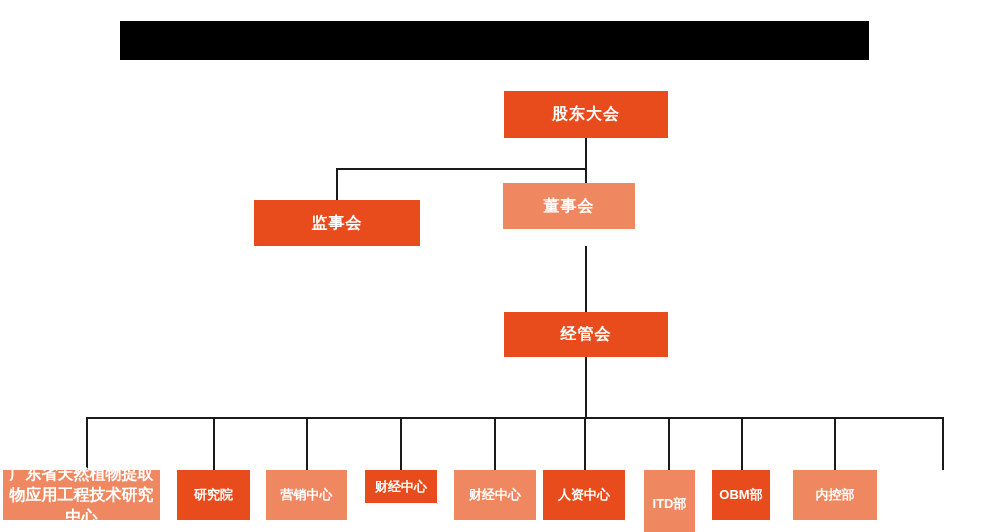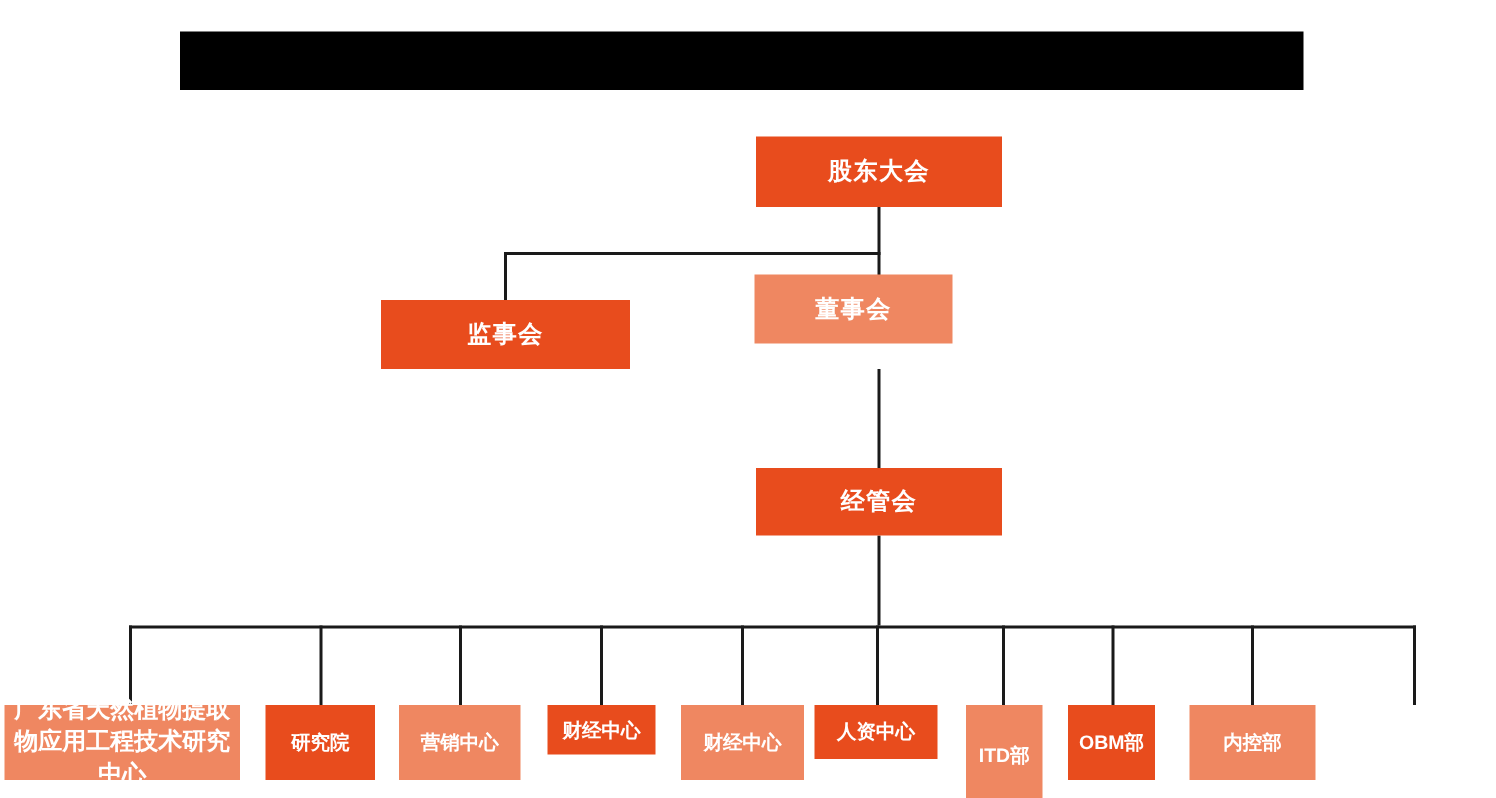--- a/index.html
+++ b/index.html
@@ -81,21 +81,21 @@
   <div class="node light dept dept-long" style="left:3px; top:470px; width:157px; height:50px;">广东省天然植物提取物应用工程技术研究中心</div>
 
   <div class="node dark dept" style="left:177px; top:470px; width:73px; height:50px;">研究院</div>
 
   <div class="node light dept" style="left:266px; top:470px; width:81px; height:50px;">营销中心</div>
 
   <div class="node dark dept" style="left:365px; top:470px; width:72px; height:33px;">财经中心</div>
 
   <div class="node light dept" style="left:454px; top:470px; width:82px; height:50px;">财经中心</div>
 
-  <div class="node dark dept" style="left:543px; top:470px; width:82px; height:36px;">人资中心</div>
+  <div class="node dark dept" style="left:543px; top:470px; width:82px; height:50px;">人资中心</div>
 
   <div class="node light dept" style="left:644px; top:470px; width:51px; height:67px;">ITD部</div>
 
   <div class="node dark dept" style="left:712px; top:470px; width:58px; height:50px;">OBM部</div>
 
   <div class="node light dept" style="left:793px; top:470px; width:84px; height:50px;">内控部</div>
 
 
 </div>
 

